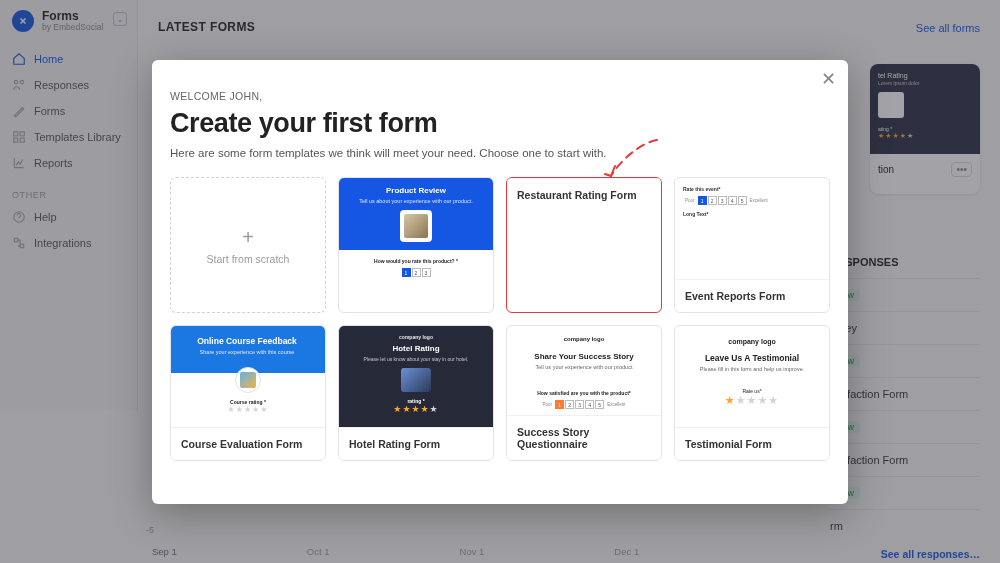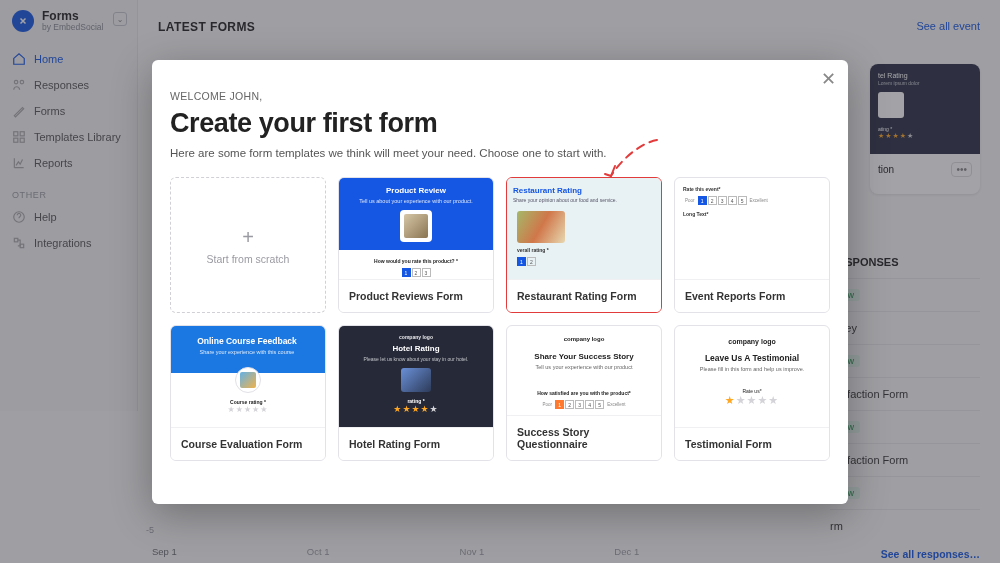--- a/index.html
+++ b/index.html
@@ -13,21 +13,21 @@
   .s-logo .txt { font-size: 12px; font-weight: 700; line-height: 1; }
   .s-logo .sub { font-size: 8.5px; color: #8a8a95; font-weight: 400; }
   .s-drop { position:absolute; top:12px; right:10px; width:14px; height:14px; border:1px solid #c4c4cc; border-radius:3px; display:flex;align-items:center;justify-content:center; font-size:8px; color:#888;}
   .s-nav { margin-top: 4px; }
   .s-item { padding: 6px 12px; display: flex; align-items: center; gap: 8px; font-size: 11px; color: #555; cursor: pointer; }
   .s-item.active { color: #1556e2; }
   .s-item .ico { width: 14px; height: 14px; opacity: 0.6; flex:none; }
   .s-item.active .ico{ opacity:1; }
   .s-head { padding: 14px 12px 4px 12px; font-size: 9px; letter-spacing: 0.6px; color: #9a9aa2; }
   .main { position: absolute; left: 138px; top: 0; right: 0; height: 563px; padding: 0 20px; }
-  .m-head { display:flex; justify-content:space-between; align-items:flex-start; padding:20px 0 10px 0;gap:20px; }
+  .m-head { display:flex; justify-content:space-between; align-items:flex-end; padding:20px 0 10px 0;gap:20px; }
   .m-head h3 { font-size: 12px; letter-spacing:0.4px; }
   .m-head a { font-size: 11px; color:#1556e2; text-decoration:none; }
 
   
   .back-card { position:absolute; right:20px; top:64px; width:110px; height:130px; background:#fff; border-radius:8px; box-shadow:0 1px 3px rgba(0,0,0,0.1); overflow:hidden;}
   .back-card .top{ height:90px; background:#2b2e46; }
   .back-card .bot{ padding:8px; font-size:10px; display:flex; justify-content:space-between; align-items:center; }
   .back-card .dots{ border:1px solid #ddd; border-radius:4px; padding:1px 4px; font-size:10px; color:#888; }
 
   .latest-box { position:absolute; right:20px; top:256px; width:150px; font-size:11px; font-weight:700; }
@@ -178,21 +178,21 @@
         <rect x="14" y="14" width="6" height="6" fill="none" stroke="#777" stroke-width="2"></rect>
         <path d="M10 7h4v10h-4" fill="none" stroke="#777" stroke-width="2"></path>
       </svg>
     <span>Integrations</span>
   </div>
 </div>
 
 <div class="main">
   <div class="m-head">
     <h3>LATEST FORMS</h3>
-    <a href="#">See all event</a>
+    <a href="#">See all forms</a>
   </div>
 
   <div class="back-card">
     <div class="top">
         <div style="padding:8px;color:#fff;font-size:7px;">tel Rating<br><span style="font-size:5px;opacity:.7;">Lorem ipsum dolor</span><div style="width:26px;height:26px;background:#fff;border-radius:3px;margin-top:6px;"></div><div style="margin-top:8px;font-size:5px;">ating *</div><div class="pv-stars" style="font-size:7px;">★★★★<span class="off">★</span></div></div>
       </div>
     <div class="bot">
         <span>tion</span>
         <span class="dots">•••</span>
       </div>
@@ -260,34 +260,23 @@
         </div>
         <div class="pv-white">
           <div class="q">How would you rate this product? *</div>
           <div class="pv-scale">
               <span class="on">1</span>
               <span>2</span>
               <span>3</span>
             </div>
         </div>
       </div>
-      <div class="footer">Product Reviews Form</div>
     </div>
 
     <div class="tmpl sel">
-      <div class="preview pv-rest">
-        <div class="ti">Restaurant Rating</div>
-        <div class="su">Share your opinion about our food and service.</div>
-        <div class="ph"></div>
-        <div class="q">verall rating *</div>
-        <div class="pv-scale" style="justify-content:flex-start;margin-left:4px;">
-            <span class="on">1</span>
-            <span>2</span>
-          </div>
-      </div>
       <div class="footer">Restaurant Rating Form</div>
     </div>
 
     <div class="tmpl">
       <div class="preview">
         <div class="pv-evt-bot">
           <div class="q">Rate this event*</div>
           <div class="pv-scale" style="justify-content:flex-start;">
               <span class="lbl">Poor</span>
               <span class="on">1</span>

